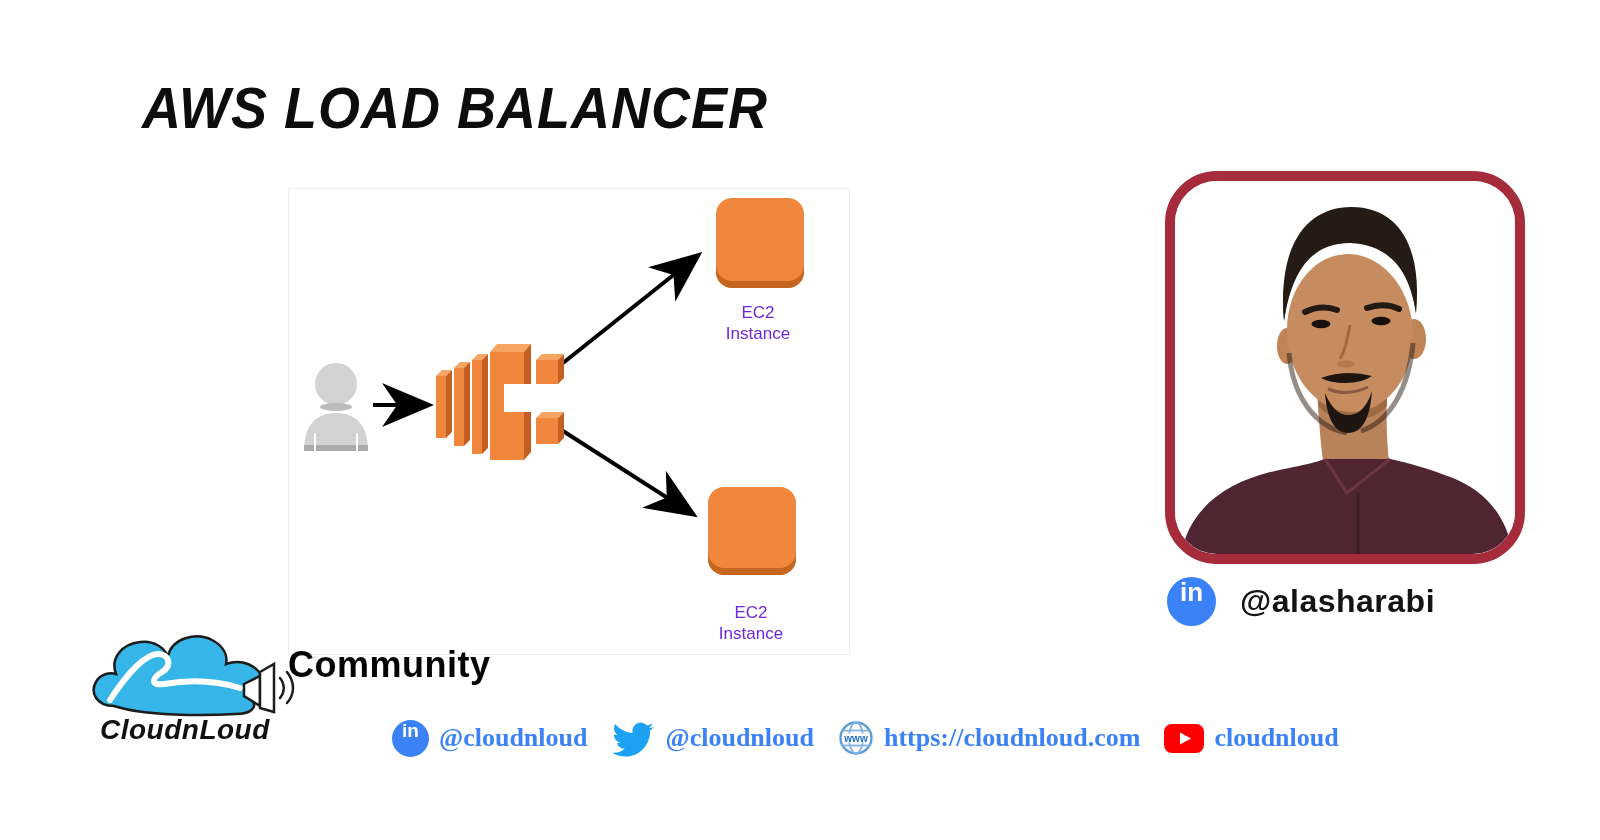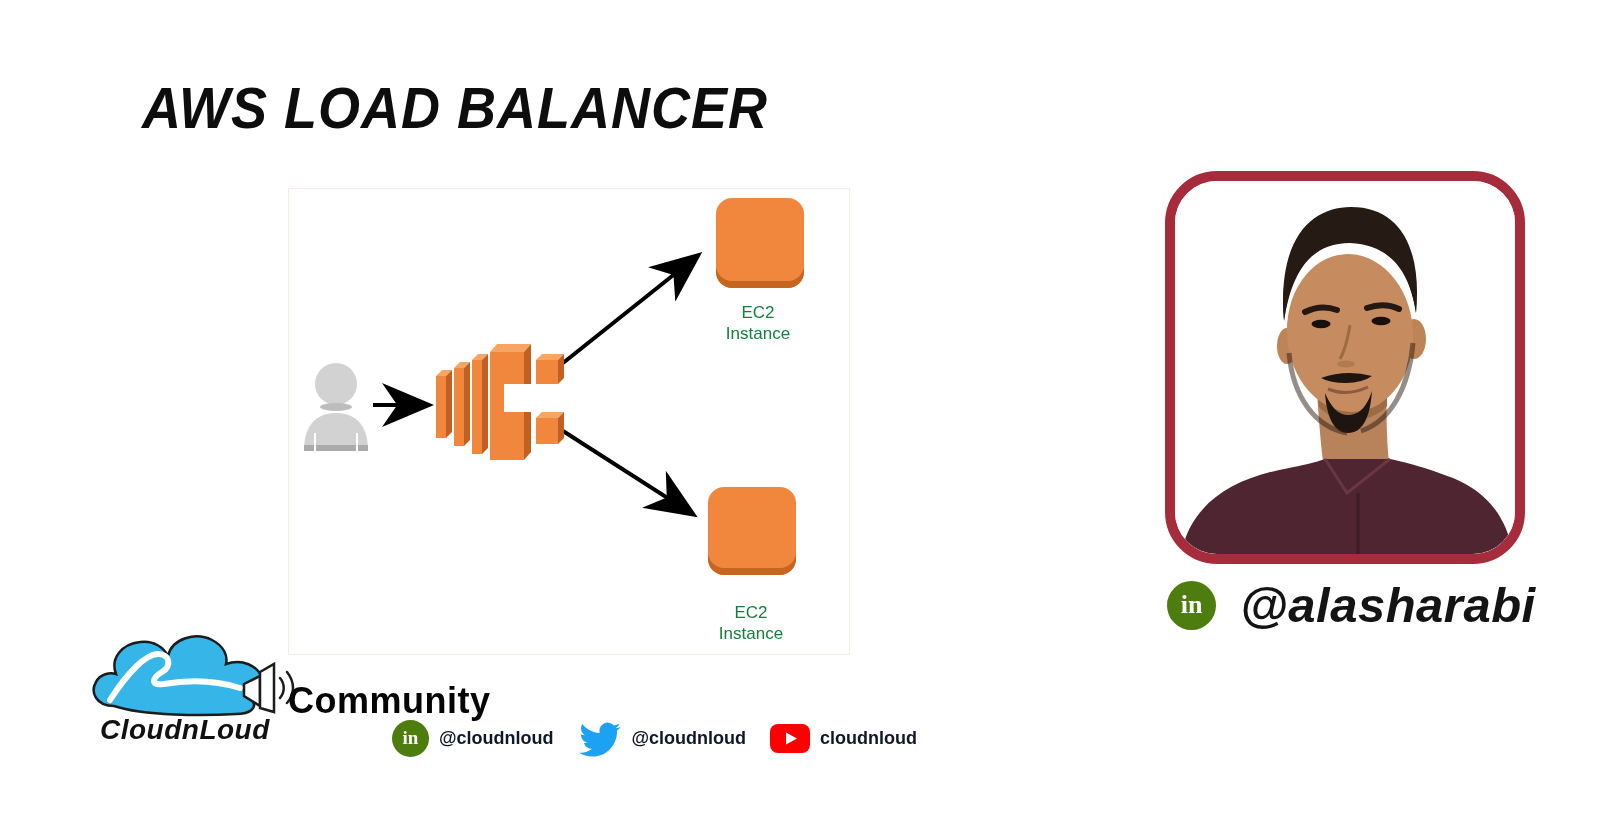--- a/index.html
+++ b/index.html
@@ -15,64 +15,64 @@
     transform:scaleY(1.05);transform-origin:left top;
   }
   
   .diagram{
     position:absolute;left:288px;top:188px;width:560px;height:465px;
     border:1px solid #f3ede6;background:#fff;
   }
   .diagram .abs{position:absolute;}
   .diag-label{
     position:absolute;text-align:center;font-size:17px;line-height:21px;
-    color:#15803d;
+    color:#6d28d9;
   }
   .elb-label{left:139px;top:280px;width:140px;}
   .ec2-label-top{left:409px;top:113px;width:120px;}
   .ec2-label-bottom{left:402px;top:413px;width:120px;}
   .ec2-box{
     position:absolute;width:88px;height:90px;border-radius:16px;
     background:#f0873c;box-shadow:inset 0 -7px 0 rgba(184,90,23,0.75);
   }
   .ec2-top{left:427px;top:9px;}
   .ec2-bottom{left:419px;top:298px;height:88px;}
   .arrow-layer{position:absolute;left:0;top:0;}
   
   .photo-frame{
     position:absolute;left:1165px;top:171px;width:360px;height:393px;
     box-sizing:border-box;border:10px solid #a62c3c;border-radius:52px;
     overflow:hidden;background:#fff;
   }
   .profile-row{position:absolute;left:1167px;top:577px;display:flex;align-items:center;gap:24px;}
   .li-badge{
-    border-radius:50%;background:#4d7c0f;color:#ffffff;
-    display:flex;align-items:center;justify-content:center;
-    font-weight:bold;font-family:Liberation Serif, serif;
+    border-radius:50%;background:#3b82f6;color:#ffffff;
+    display:flex;justify-content:center;
+    font-weight:bold;font-family:Liberation Sans, sans-serif;
   }
   .li-badge.big{width:49px;height:49px;font-size:26px;}
   .li-badge.small{width:37px;height:37px;font-size:19px;}
-  .profile-handle{font-size:49px;font-weight:bold;color:#141414;letter-spacing:0.5px;font-style:italic;}
+  .profile-handle{font-size:32px;font-weight:bold;color:#141414;letter-spacing:0.5px;}
   
   .cloud-logo{position:absolute;left:84px;top:622px;}
   .logo-text{
     position:absolute;left:100px;top:714px;width:160px;text-align:center;
     font-size:28px;font-weight:bold;font-style:italic;color:#111;letter-spacing:0.5px;
   }
   .community{
-    position:absolute;left:288px;top:680px;font-size:36px;font-weight:800;
+    position:absolute;left:288px;top:644px;font-size:36px;font-weight:800;
     color:#050505;letter-spacing:0.5px;
   }
   
   .footer-bar{
     position:absolute;left:392px;top:714px;height:48px;
     display:flex;align-items:center;gap:24px;
   }
   .footer-item{display:flex;align-items:center;gap:10px;}
-  .footer-label{font-size:18px;font-weight:bold;color:#0f172a;white-space:nowrap;}
+  .footer-label{font-size:26px;font-weight:bold;color:#3b82f6;white-space:nowrap;font-family:Liberation Serif, serif;}
   .mail-chip{
     width:38px;height:38px;border-radius:9px;
     background:linear-gradient(180deg,#6cc1fb,#2e86f2);
     display:flex;align-items:center;justify-content:center;
   }
   .yt-chip{width:40px;height:29px;}
 </style>
 </head>
 <body>
 
@@ -215,20 +215,31 @@
   </div>
 
   <div class="footer-item">
     <svg width="44" height="38" viewBox="0 0 24 22">
       <path d="M23.953 4.57a10 10 0 01-2.825.775 4.958 4.958 0 002.163-2.723 9.99 9.99 0 01-3.127 1.195A4.92 4.92 0 0016.616 2c-2.73 0-4.942 2.21-4.942 4.936 0 .39.045.765.127 1.124C7.728 7.89 4.1 5.913 1.671 2.898a4.93 4.93 0 00-.666 2.475c0 1.71.87 3.213 2.188 4.096a4.904 4.904 0 01-2.228-.616v.06c0 2.385 1.693 4.374 3.946 4.827a4.935 4.935 0 01-2.224.085 4.928 4.928 0 004.6 3.419A9.9 9.9 0 010 19.54a13.94 13.94 0 007.548 2.212c9.142 0 14.307-7.721 14.307-14.417 0-.22-.005-.439-.014-.656A10.243 10.243 0 0024 4.59z" fill="#1da1f2"></path>
     </svg>
     <span class="footer-label">@cloudnloud</span>
   </div>
 
 
+  <div class="footer-item">
+    <svg width="36" height="36" viewBox="0 0 36 36">
+      <circle cx="18" cy="18" r="15.5" fill="#ffffff" stroke="#5b9bd5" stroke-width="2.4"></circle>
+      <ellipse cx="18" cy="18" rx="7" ry="15.5" fill="none" stroke="#7fb3e8" stroke-width="1.8"></ellipse>
+      <line x1="4" y1="10.5" x2="32" y2="10.5" stroke="#7fb3e8" stroke-width="1.8"></line>
+      <line x1="4" y1="25.5" x2="32" y2="25.5" stroke="#7fb3e8" stroke-width="1.8"></line>
+      <rect x="5" y="13.5" width="26" height="9" fill="#ffffff"></rect>
+      <text x="18" y="21.5" text-anchor="middle" font-size="10" font-weight="bold" fill="#1b6fc2" font-family="Liberation Sans, sans-serif">www</text>
+    </svg>
+    <span class="footer-label">https://cloudnloud.com</span>
+  </div>
 
   <div class="footer-item">
     <svg class="yt-chip" viewBox="0 0 40 29">
       <rect x="0" y="0" width="40" height="29" rx="8" fill="#ff0000"></rect>
       <polygon points="16,8.5 27,14.5 16,20.5" fill="#ffffff"></polygon>
     </svg>
     <span class="footer-label">cloudnloud</span>
   </div>
 
 </div>

